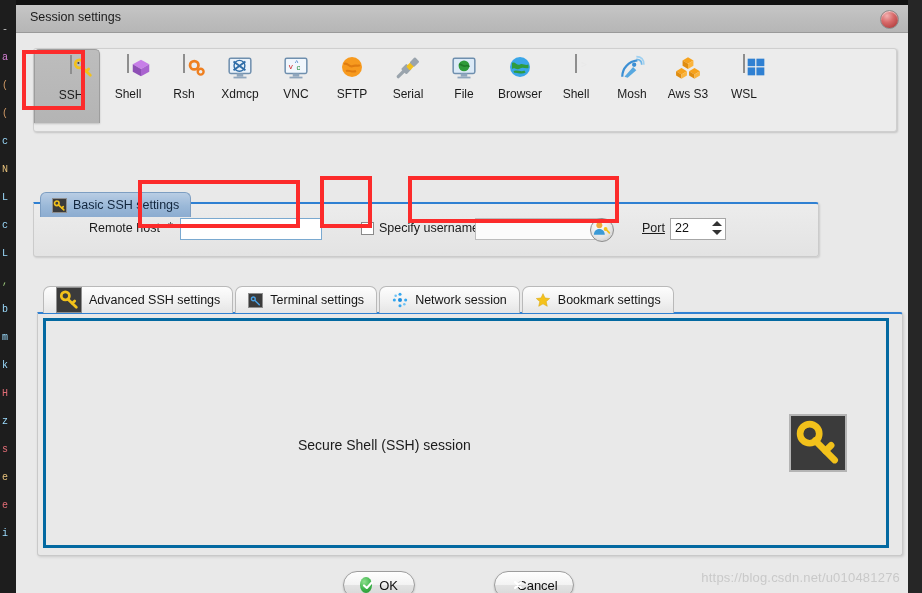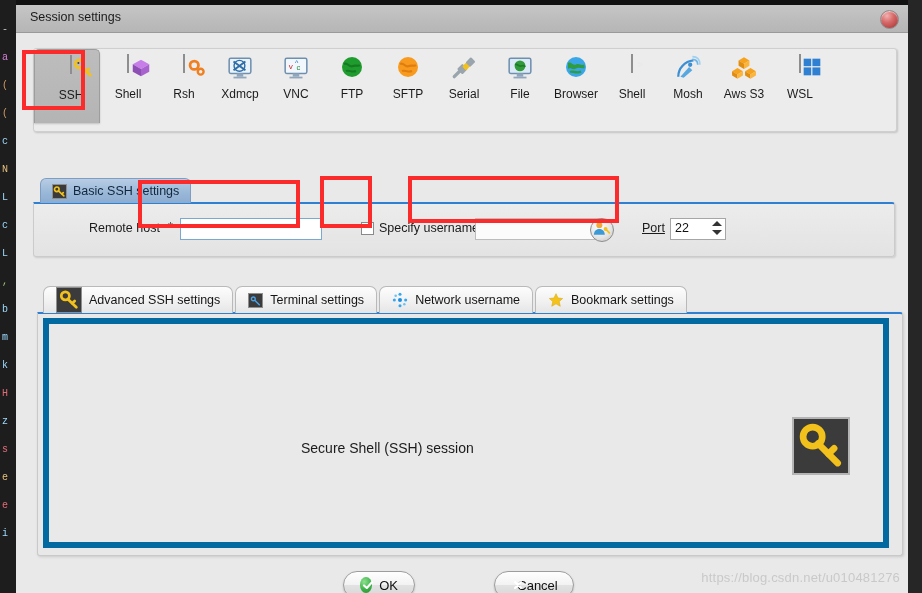--- a/index.html
+++ b/index.html
@@ -119,42 +119,42 @@
     width: 26px; height: 26px;
     background: #3b3b3b;
     border: 1px solid #8e8e8e;
     box-sizing: border-box;
     position: relative;
   }
 
   
   .tabrow-primary {
     position: absolute;
-    left: 24px; top: 145px;
+    left: 24px; top: 159px;
     display: flex;
     align-items: flex-start;
     z-index: 4;
   }
   .tab-primary {
     height: 25px;
     display: flex; align-items: center; gap: 6px;
     padding: 0 11px;
     background: linear-gradient(to bottom, #b9cde4 0%, #9ab8d8 55%, #8cacd0 100%);
     border: 1px solid #7d9ec2;
     border-bottom: none;
     border-radius: 6px 6px 0 0;
     font-size: 12.5px;
     color: #12263d;
     box-sizing: border-box;
     cursor: pointer;
   }
   .panel-basic {
     position: absolute;
     left: 17px; top: 169px;
-    width: 862px; height: 55px;
+    width: 786px; height: 55px;
     background: linear-gradient(to bottom, #ececec 0%, #e3e3e3 100%);
     border: 1px solid #cbcbcb;
     border-top: 2px solid #2f80d2;
     border-radius: 0 3px 3px 3px;
     box-shadow: 1px 1px 2px rgba(0,0,0,0.13);
     box-sizing: border-box;
   }
   .row-fields {
     position: absolute;
     left: 0; top: 0; right: 0; height: 100%;
@@ -236,21 +236,21 @@
     border-top: 2px solid #2f80d2;
     border-radius: 0 3px 3px 3px;
     box-shadow: 1px 1px 3px rgba(0,0,0,0.14);
     box-sizing: border-box;
   }
   .sec-inner {
     position: absolute;
     left: 5px; top: 4px;
     width: 846px; height: 230px;
     background: #e9e9e9;
-    border: 6px solid #0369a1;
+    border: 3px solid #0369a1;
     box-sizing: border-box;
   }
   .sec-caption {
     position: absolute;
     left: 252px; top: 116px;
     font-size: 14px;
     color: #1b1b1b;
   }
   .sec-bigicon {
     position: absolute;
@@ -386,28 +386,20 @@
             <div class="proto">
               <span class="glyph"><svg width="26" height="26" viewBox="0 0 24 24">
                   <rect x="2" y="3" width="20" height="14" rx="1.5" fill="#f1f7fd" stroke="#6f8fae" stroke-width="1.4"></rect>
                   <rect x="9" y="17" width="6" height="3" fill="#8fa6bd"></rect>
                   <rect x="6" y="20" width="12" height="1.6" fill="#8fa6bd"></rect>
                   <text x="5.2" y="12.5" font-size="7.5" fill="#cc2222" font-family="sans-serif">v</text>
                   <text x="11" y="9.5" font-size="6.5" fill="#1b63b5" font-family="sans-serif">^</text>
                   <text x="12.5" y="13.8" font-size="7" fill="#1f8b3a" font-family="sans-serif">c</text>
                 </svg></span>
               <span class="lbl">VNC</span>
-            </div>
-            <div class="proto">
-              <span class="glyph"><svg width="24" height="24" viewBox="0 0 24 24">
-                  <circle cx="12" cy="12" r="10" fill="#1f9c2e"></circle>
-                  <path d="M4 9 C8 7 9 13 13 11 C16 9.5 18 12 20 10" stroke="#157a22" stroke-width="2.2" fill="none"></path>
-                  <path d="M6 16 C9 14.5 12 18 16 16" stroke="#157a22" stroke-width="2" fill="none"></path>
-                </svg></span>
-              <span class="lbl">FTP</span>
             </div>
             <div class="proto">
               <span class="glyph"><svg width="24" height="24" viewBox="0 0 24 24">
                   <circle cx="12" cy="12" r="10" fill="#f79a1e"></circle>
                   <path d="M4 9 C8 7 9 13 13 11 C16 9.5 18 12 20 10" stroke="#e07c10" stroke-width="2.2" fill="none"></path>
                   <path d="M6 16 C9 14.5 12 18 16 16" stroke="#e07c10" stroke-width="2" fill="none"></path>
                 </svg></span>
               <span class="lbl">SFTP</span>
             </div>
             <div class="proto">
@@ -552,21 +544,21 @@
               <svg width="16" height="16" viewBox="0 0 24 24">
                 <circle cx="12" cy="12" r="3" fill="#1d8fe0"></circle>
                 <circle cx="12" cy="3.5" r="2.3" fill="#35a7f0"></circle>
                 <circle cx="12" cy="20.5" r="2.3" fill="#35a7f0"></circle>
                 <circle cx="3.5" cy="12" r="2.3" fill="#35a7f0"></circle>
                 <circle cx="20.5" cy="12" r="2.3" fill="#35a7f0"></circle>
                 <circle cx="5.5" cy="5.5" r="1.9" fill="#6cc2f5"></circle>
                 <circle cx="18.5" cy="18.5" r="1.9" fill="#6cc2f5"></circle>
               </svg>
             </span>
-            <span>Network username</span>
+            <span>Network session</span>
           </div>
           <div class="tab-sec">
             <span class="glyph" style="width: auto; height: auto; margin: 0px; display: flex; align-items: center;">
               <svg width="16" height="16" viewBox="0 0 24 24">
                 <path d="M12 2.5 L15 9 L22 9.8 L16.8 14.4 L18.4 21.4 L12 17.8 L5.6 21.4 L7.2 14.4 L2 9.8 L9 9 Z" fill="#f5c21b" stroke="#d7a408" stroke-width="0.8"></path>
               </svg>
             </span>
             <span>Bookmark settings</span>
           </div>
         </div>

